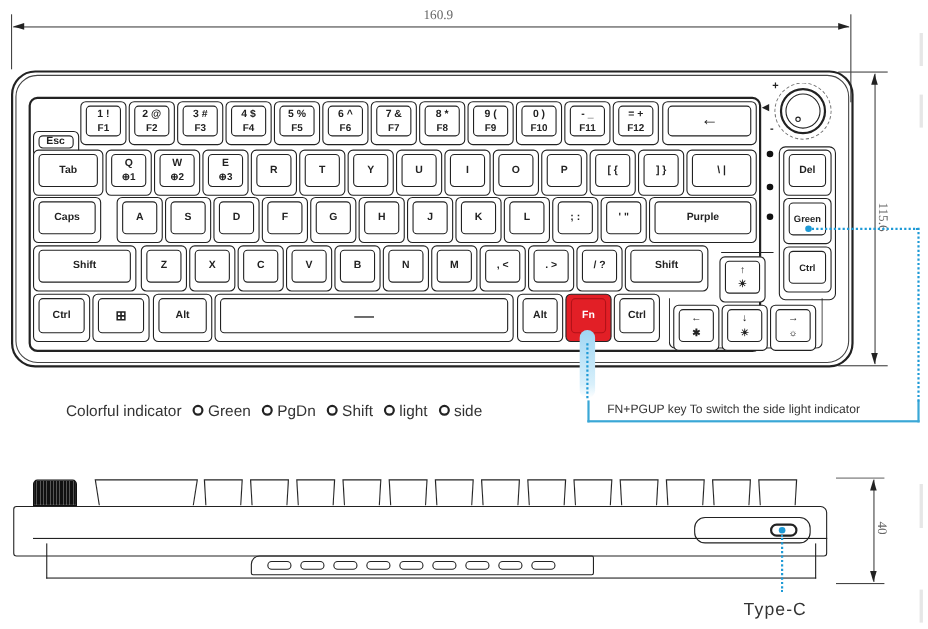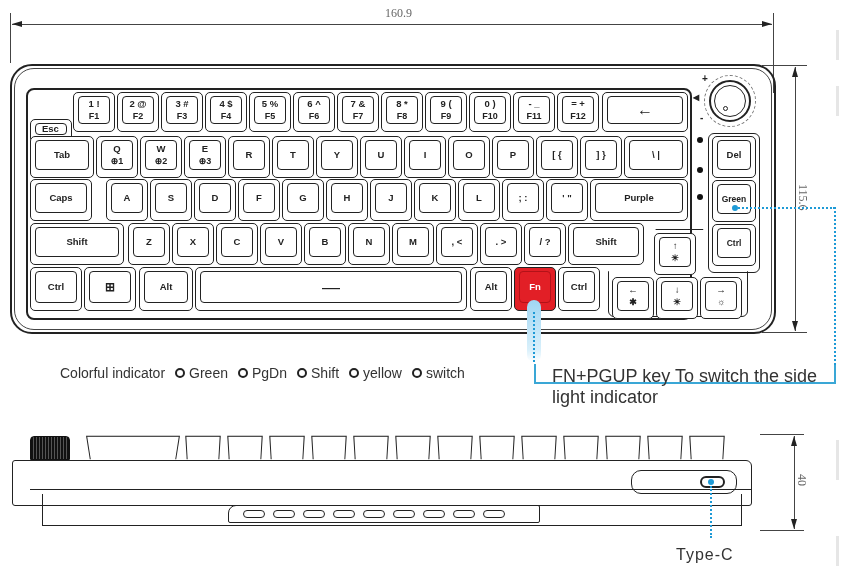--- a/index.html
+++ b/index.html
@@ -25,21 +25,21 @@
   .sub { font-size:9px; }
   .leds { position:absolute; width:6px; height:6px; border-radius:50%; background:#111; }
   .knob { position:absolute; border-radius:50%; border:1.5px solid #222; box-sizing:border-box; }
   .knob-mark { position:absolute; font-size:10px; font-weight:bold; color:#222; }
 
   
   .legend { position:absolute; left:60px; top:365px; font-size:14px; color:#333; display:flex; align-items:center; gap:6px; }
   .legend .opt { display:inline-flex; align-items:center; gap:4px; margin-left:4px; }
   .radio { width:10px; height:10px; border:2px solid #222; border-radius:50%; box-sizing:border-box; display:inline-block; }
   .callout-box { position:absolute; left:534px; top:364px; width:302px; height:20px; border:2px solid #3aa7d6; border-top:none; box-sizing:border-box; }
-  .callout-text { position:absolute; left:552px; top:366px; font-size:18px; color:#333; }
+  .callout-text { position:absolute; left:552px; top:366px; font-size:11px; color:#333; }
   .dot-line-h { position:absolute; height:0; border-top:2px dotted #1e9ad6; }
   .dot-line-v { position:absolute; width:0; border-left:2px dotted #1e9ad6; }
   .fn-glow { position:absolute; left:527px; top:300px; width:14px; height:62px; border-radius:7px; background:linear-gradient(#9fd6f3,#d9f0fb 80%,rgba(255,255,255,0)); }
 
   
   .side-body { position:absolute; left:12px; top:460px; width:740px; height:46px; border:1.5px solid #222; box-sizing:border-box; border-radius:3px 6px 3px 3px; }
   .side-mid { position:absolute; left:30px; top:489px; width:722px; height:1px; background:#222; }
   .side-bottom { position:absolute; left:42px; top:494px; width:700px; height:32px; border:1.5px solid #222; border-top:none; box-sizing:border-box; }
   .side-key { position:absolute; top:436px; height:24px; border:1.5px solid #222; border-bottom:none; box-sizing:border-box; transform:perspective(60px) rotateX(-12deg); background:#fff; }
   .vent { position:absolute; left:228px; top:505px; width:312px; height:18px; border:1.5px solid #222; border-radius:8px 2px 2px 2px; box-sizing:border-box; }
@@ -470,25 +470,25 @@
   <span class="opt">
       <span class="radio"></span>
       <span>PgDn</span>
     </span>
   <span class="opt">
       <span class="radio"></span>
       <span>Shift</span>
     </span>
   <span class="opt">
       <span class="radio"></span>
-      <span>yellow</span>
+      <span>light</span>
     </span>
   <span class="opt">
       <span class="radio"></span>
-      <span>switch</span>
+      <span>side</span>
     </span>
 </div>
 
 <div class="callout-box"></div>
 <div class="callout-text">FN+PGUP key To switch the side light indicator</div>
 <div class="dot-line-h" style="left:735px;top:207px;width:100px;"></div>
 <div class="dot-line-v" style="left:834px;top:207px;height:158px;"></div>
 <div style="position:absolute;left:732px;top:205px;width:6px;height:6px;border-radius:50%;background:#1e9ad6;"></div>
 
 <div>

